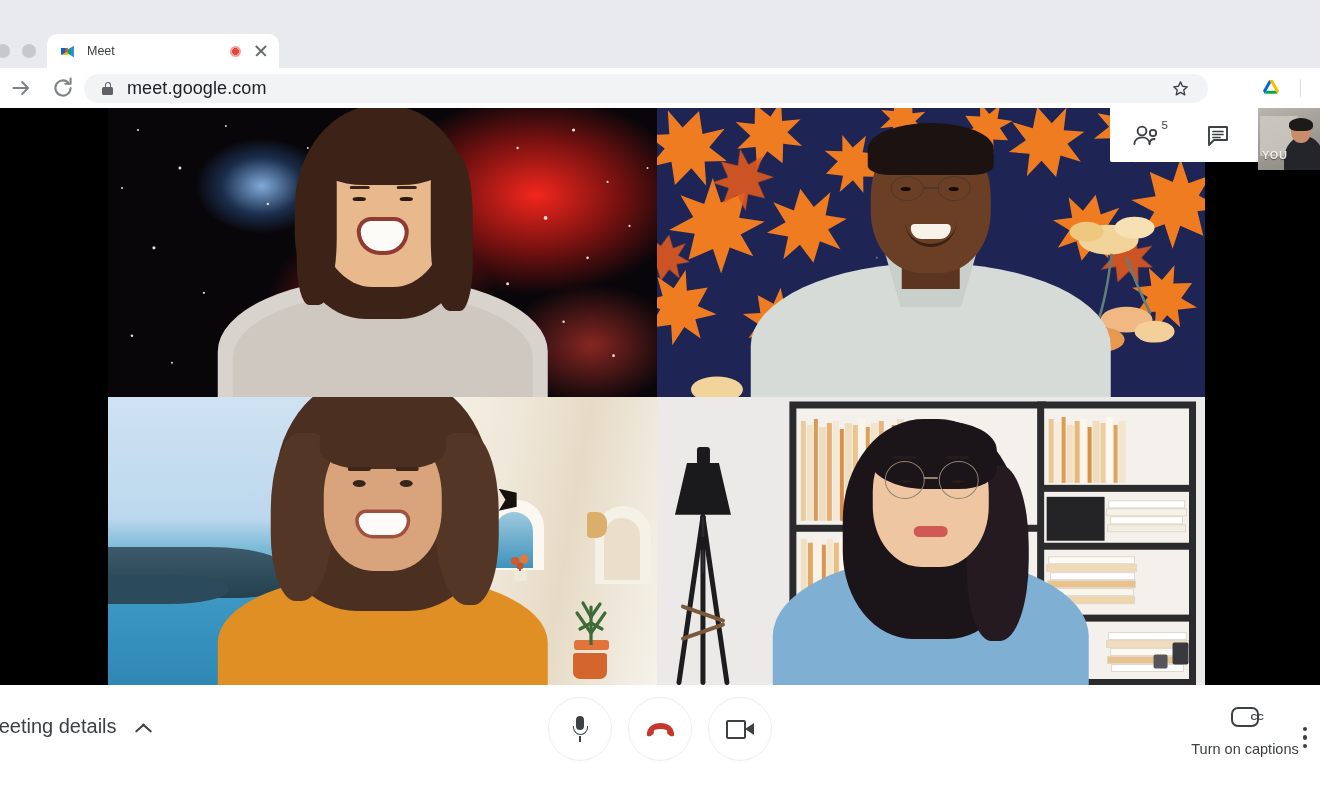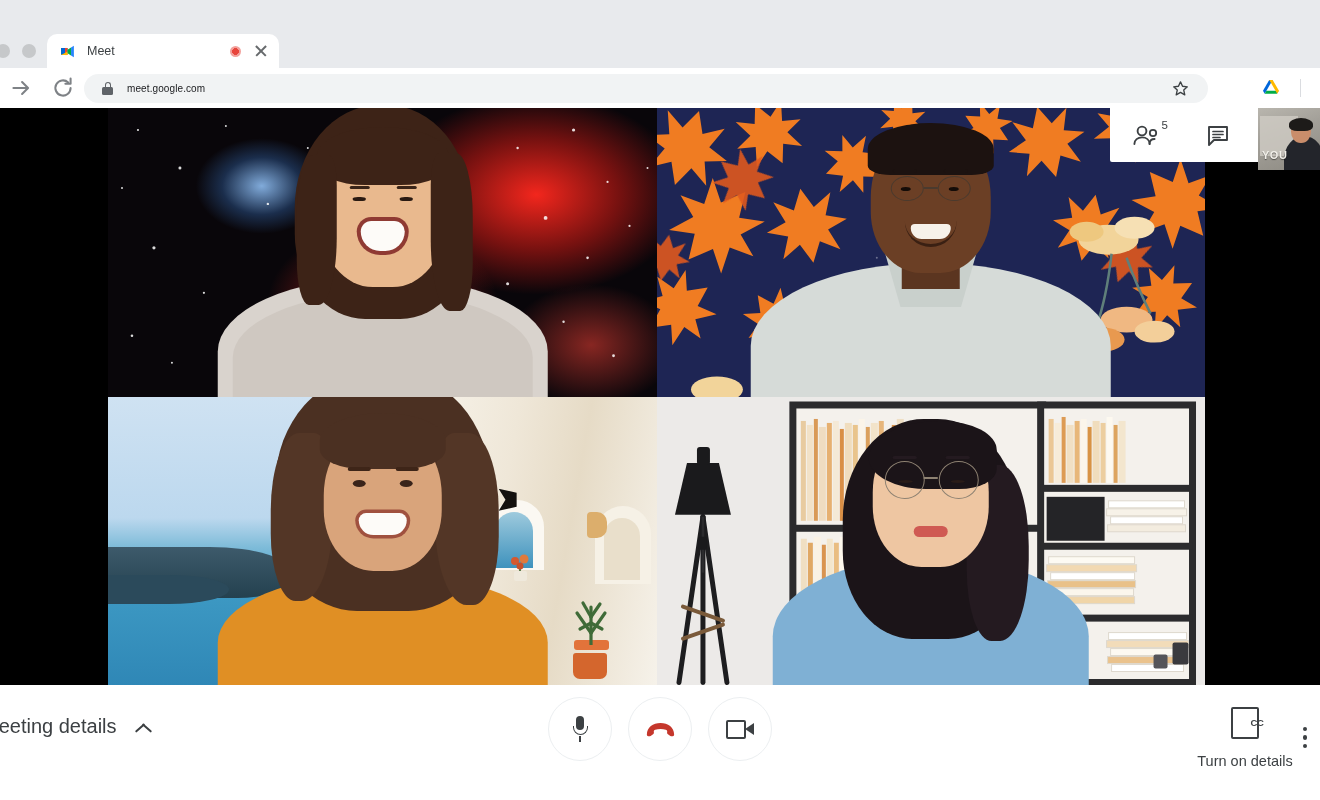--- a/index.html
+++ b/index.html
@@ -51,21 +51,21 @@
   .omnibox {
     position:absolute; left:84px; top:6px; width:1124px; height:29px;
     background:#f1f3f4; border-radius:15px; display:flex; align-items:center; padding-left:18px;
   }
   .lock { width:11px; height:13px; position:relative; flex:none; margin-right:14px; }
   .lock-body { position:absolute; bottom:0; left:0; width:11px; height:8px; background:#5f6368; border-radius:1.5px; }
   .lock-shackle {
     position:absolute; top:0; left:2.5px; width:6px; height:6px;
     border:1.7px solid #5f6368; border-bottom:none; border-radius:3px 3px 0 0;
   }
-  .url { font-size:10px; color:#202124; letter-spacing:.1px; }
+  .url { font-size:18px; color:#202124; letter-spacing:.1px; }
   .star { position:absolute; right:18px; top:5px; width:19px; height:19px; }
   .drive-ico { position:absolute; left:1262px; top:10px; width:21px; height:19px; }
   .chrome-divider { position:absolute; left:1300px; top:11px; width:1px; height:18px; background:#dadce0; }
 
   
   .stage {
     position:absolute; top:108px; left:0; width:1320px; height:577px;
     background:#000000; overflow:hidden;
   }
   .grid {
@@ -171,21 +171,21 @@
   .mic-stem { position:absolute; bottom:0; left:6.6px; width:1.9px; height:6px; background:#3c4043; }
   .phone-ico { width:33px; height:16px; position:relative; }
   .cam-ico { width:28px; height:19px; position:relative; }
   .cam-box { position:absolute; left:0; top:0; width:20px; height:19px; border:2.2px solid #3c4043; border-radius:2px; }
   .cam-tri { position:absolute; right:0; top:3px; width:0; height:0;
     border-top:6.5px solid transparent; border-bottom:6.5px solid transparent; border-right:9px solid #3c4043; }
 
   .right-ctrls { position:absolute; right:0; top:22px; display:flex; align-items:flex-start; }
   .rc-item { width:150px; display:flex; flex-direction:column; align-items:center; gap:14px; cursor:pointer; }
   .rc-label { font-size:14.5px; color:#3c4043; white-space:nowrap; }
-  .cc-ico { width:27px; height:32px; border:2px solid #3c4043; border-radius:2px;
+  .cc-ico { width:27px; height:20px; border:2px solid #3c4043; border-radius:7px;
     display:flex; align-items:center; justify-content:center;padding-left:24px; }
   .cc-txt { font-size:9.5px; font-weight:700; color:#3c4043; letter-spacing:-.3px; line-height:1; }
   .present-ico { width:23px; height:23px; border:2px solid #3c4043; border-radius:2.5px; position:relative; }
   .up-arrow { position:absolute; left:50%; top:4px; transform:translateX(-50%); width:1.9px; height:11px; background:#3c4043; }
   .up-arrow:before {
     content:''; position:absolute; top:-1px; left:-3.2px; width:0; height:0;
     border-left:4.3px solid transparent; border-right:4.3px solid transparent; border-bottom:5.5px solid #3c4043;
   }
   .kebab { position:absolute; right:13px; top:42px; display:flex; flex-direction:column; gap:4px; cursor:pointer; }
   .kebab i { width:4.4px; height:4.4px; border-radius:50%; background:#3c4043; display:block; }
@@ -646,21 +646,21 @@
             <span class="cam-tri"></span>
         </span>
       </div>
     </div>
 
     <div class="right-ctrls">
       <div class="rc-item">
         <span class="cc-ico">
           <span class="cc-txt">CC</span>
         </span>
-        <span class="rc-label">Turn on details</span>
+        <span class="rc-label">Turn on captions</span>
       </div>
     </div>
 
     <div class="kebab">
       <i></i>
         <i></i>
         <i></i>
     </div>
   </div>
 

